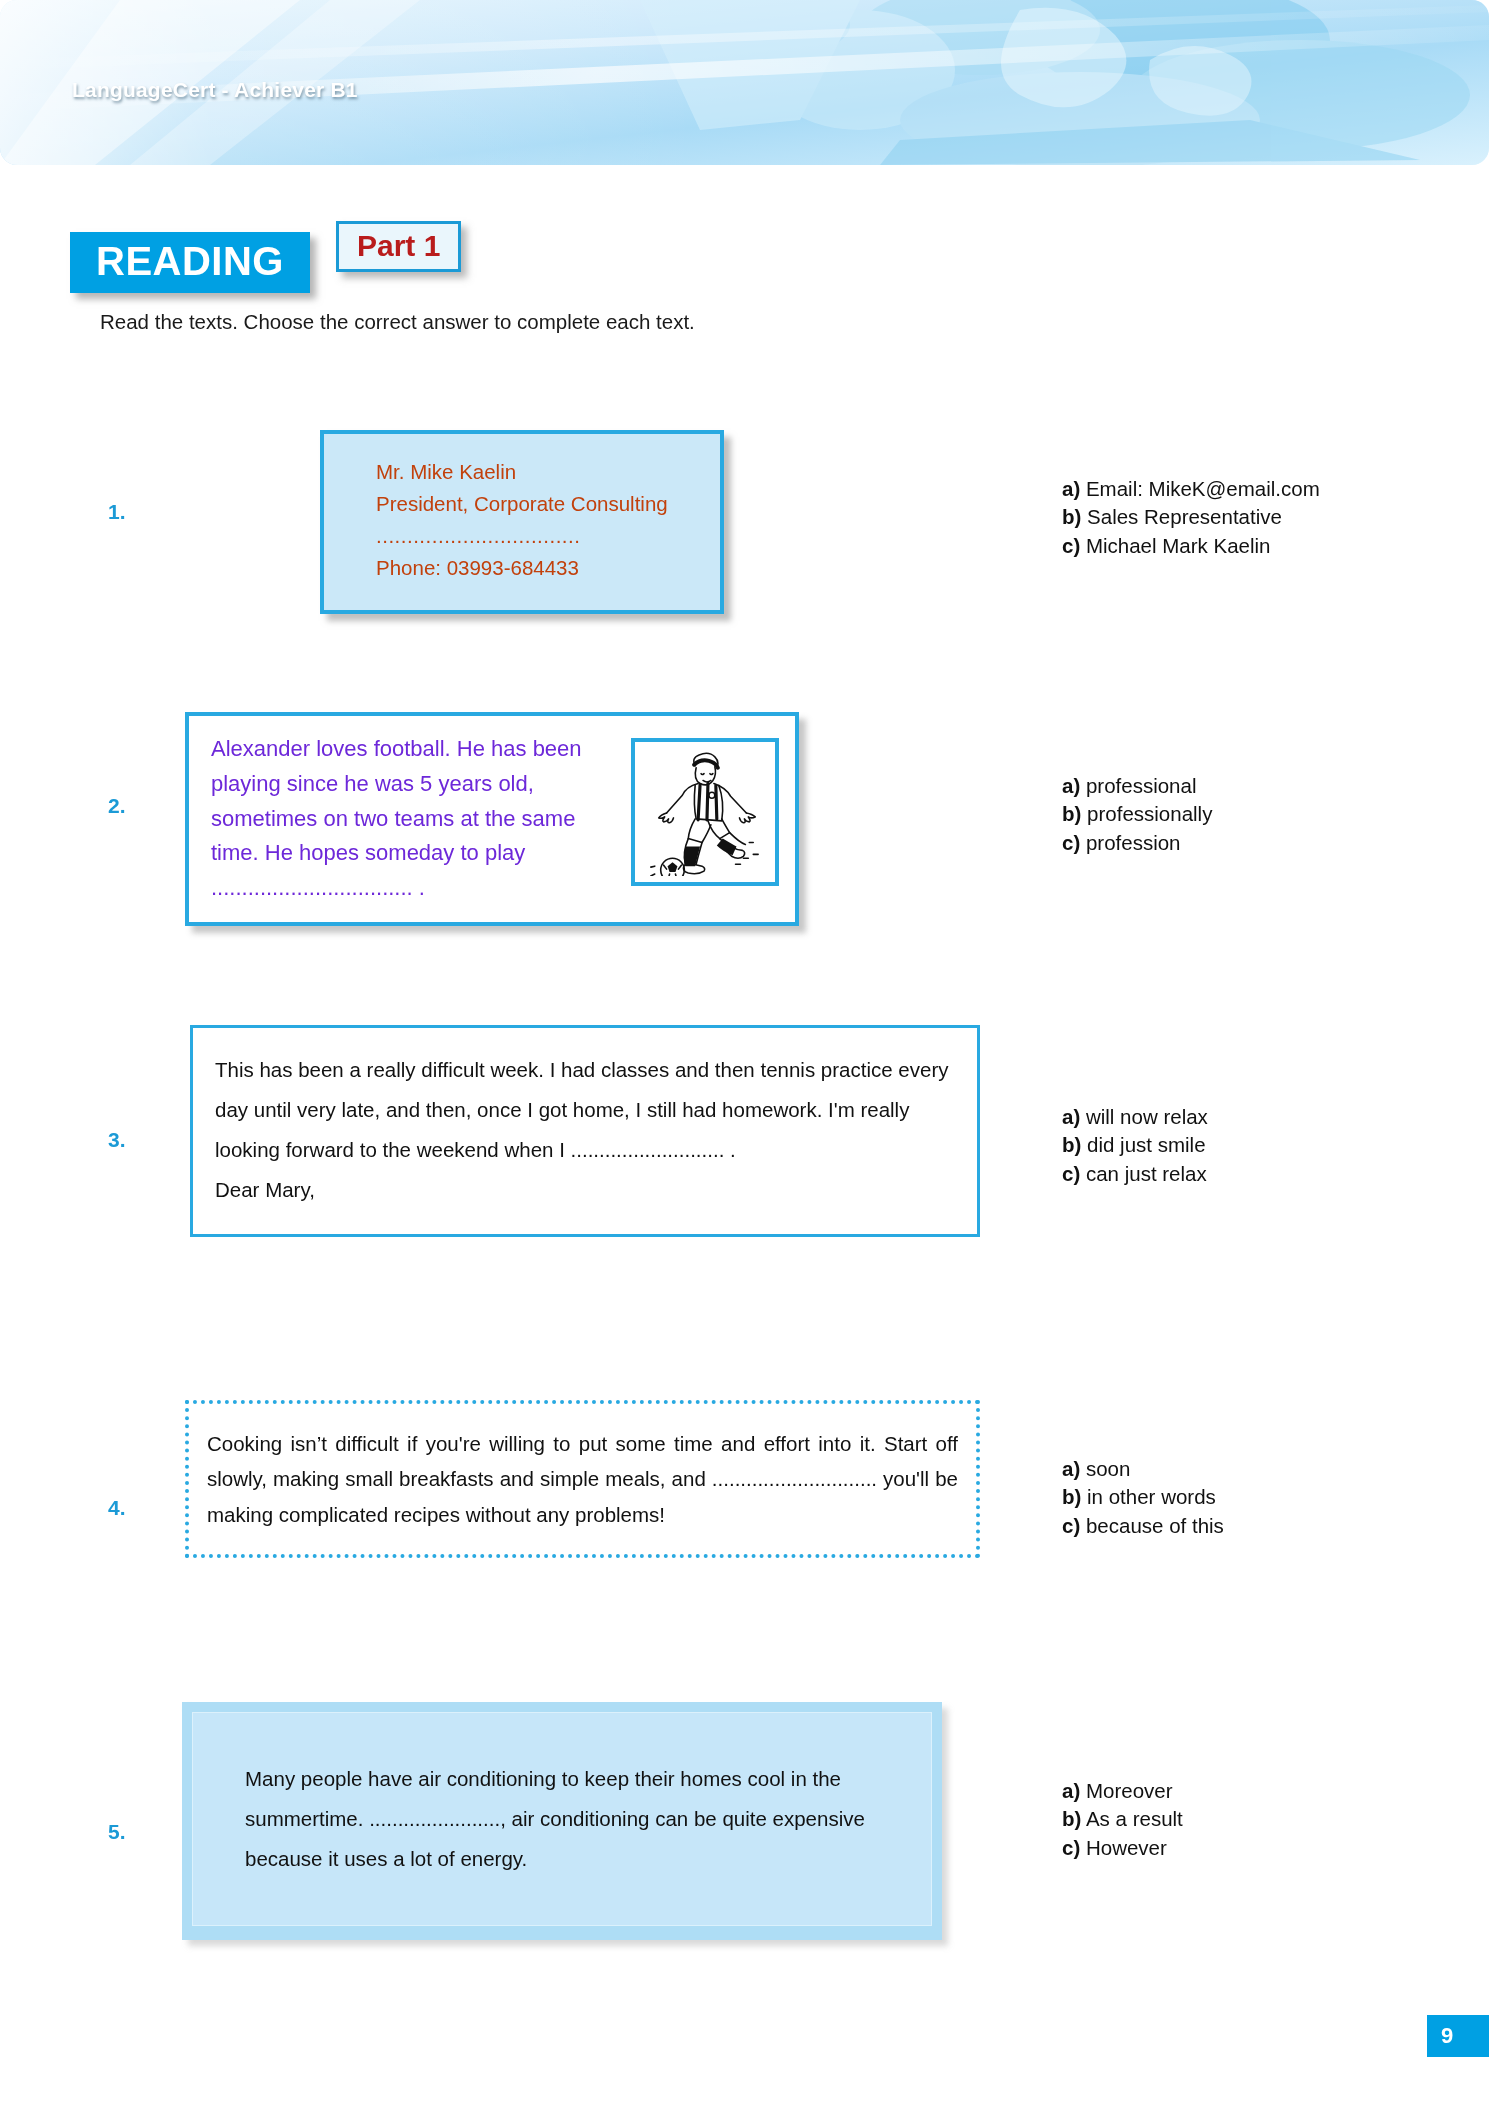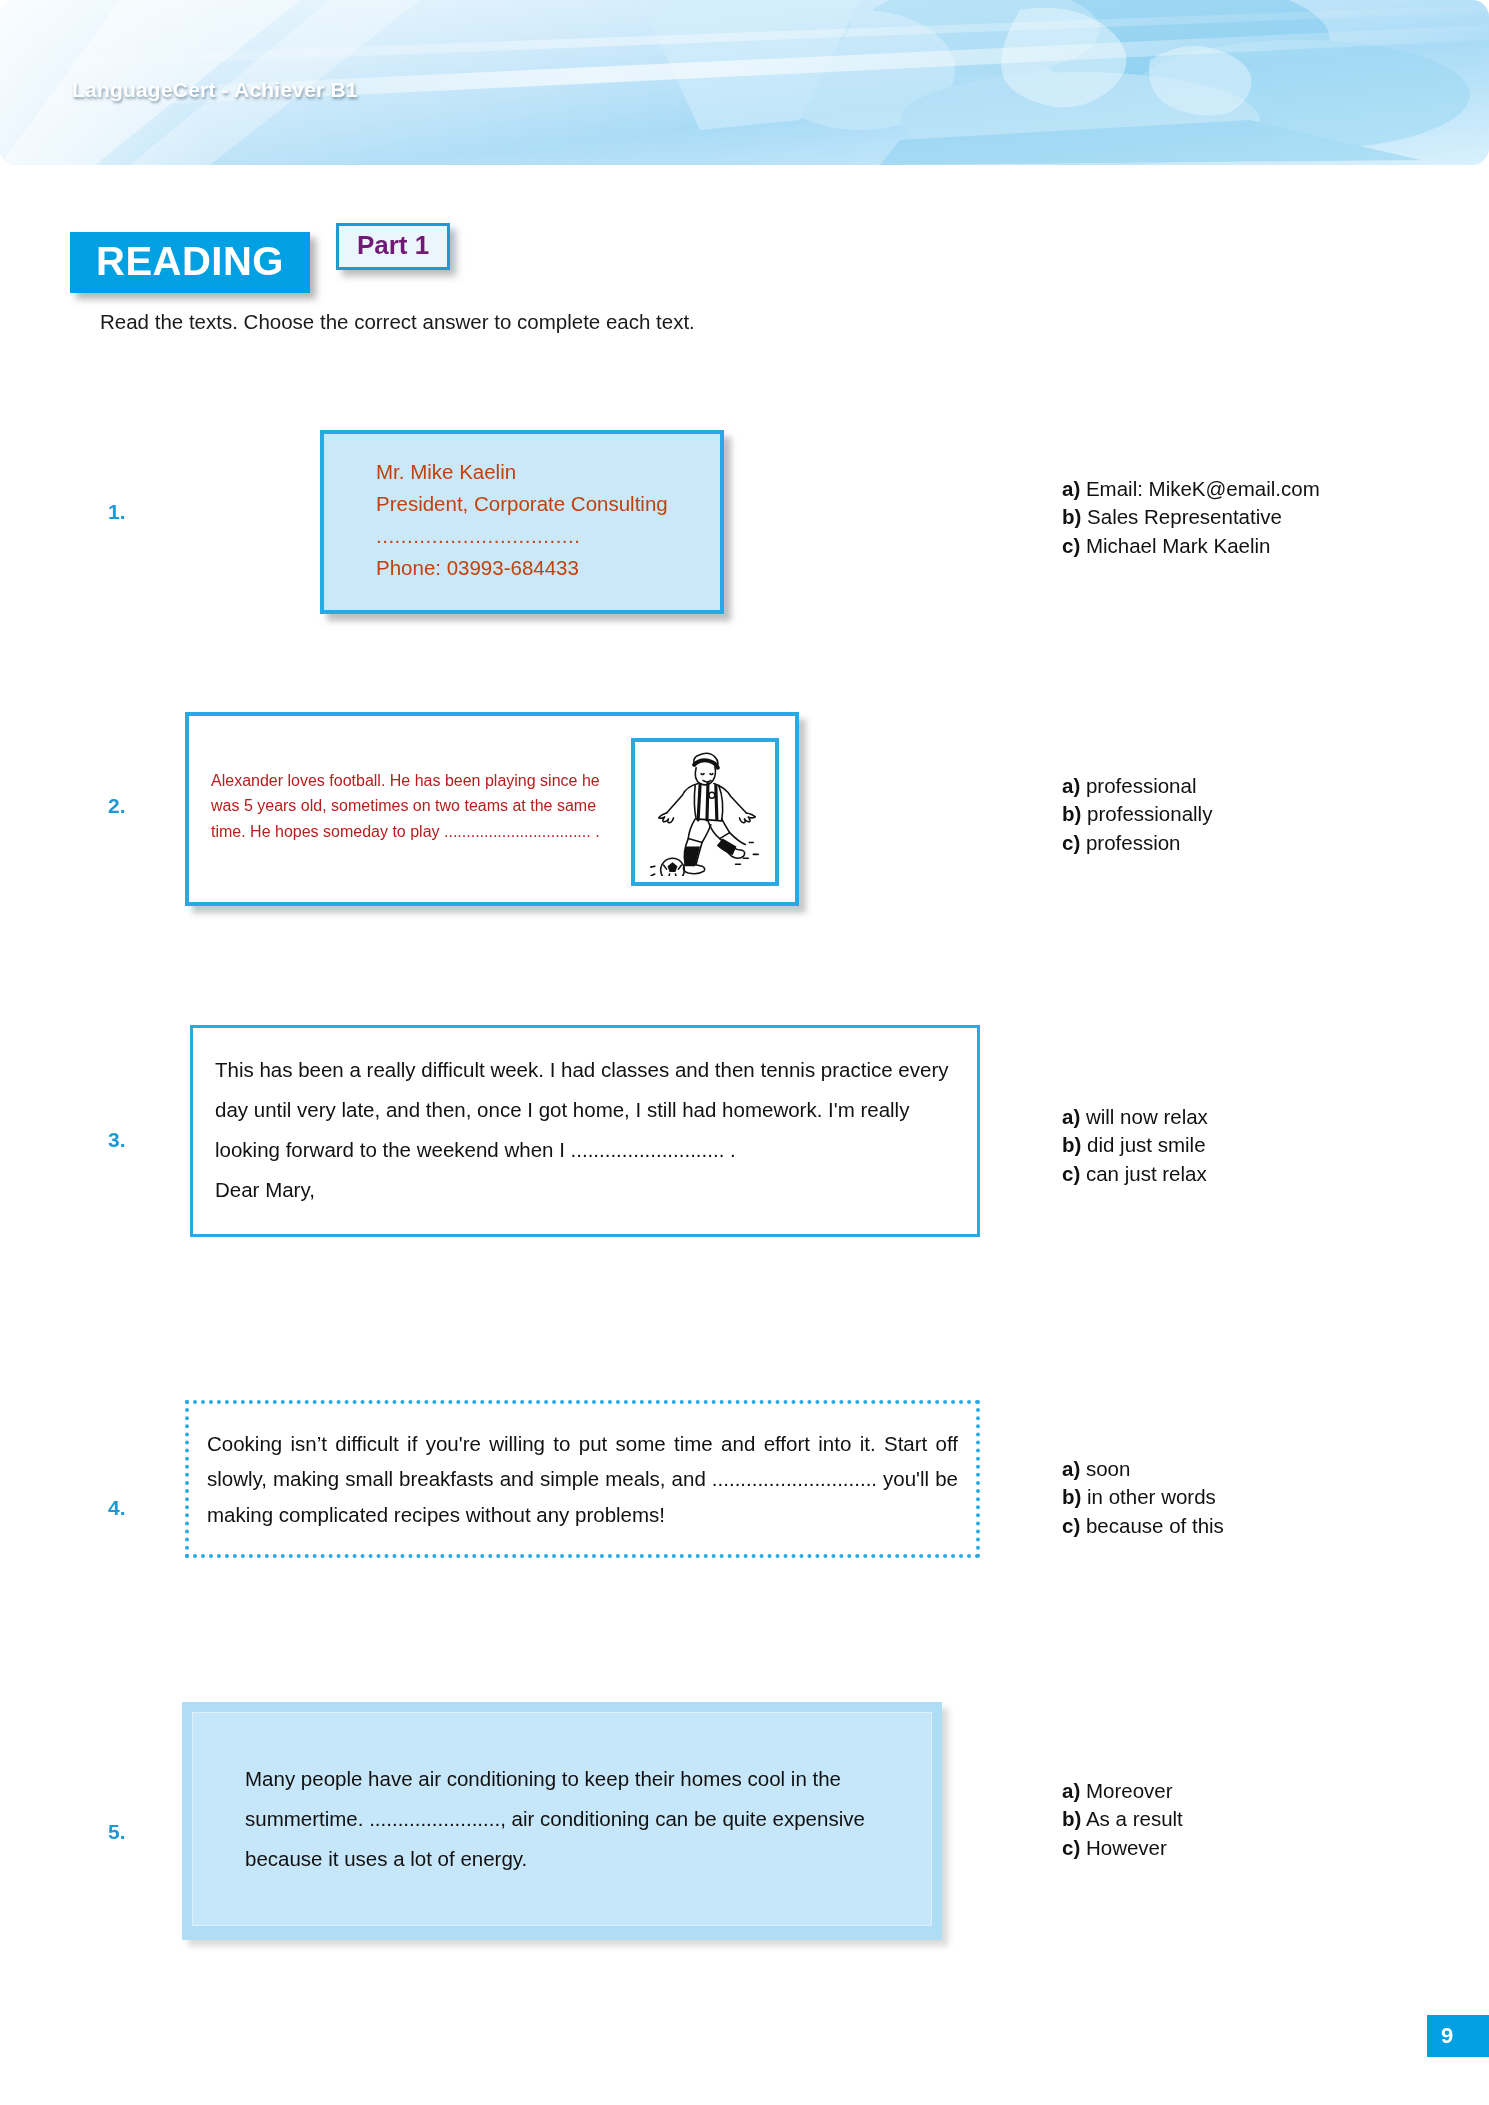--- a/index.html
+++ b/index.html
@@ -59,22 +59,22 @@
     letter-spacing: 0.5px;
     padding: 8px 26px 11px 26px;
     box-shadow: 6px 6px 7px rgba(120,120,120,0.55);
     line-height: 1.05;
     margin-top: 32px;
   }
   .part-badge {
     margin-left: 26px;
     background: #EAF6FC;
     border: 3px solid #1B9AD6;
-    color: #701a75;
-    font-size: 26px;
+    color: #b91c1c;
+    font-size: 30px;
     font-weight: bold;
     padding: 6px 18px 8px 18px;
     box-shadow: 6px 6px 7px rgba(120,120,120,0.5);
     line-height: 1.05;
   }
 
   
   .instruction {
     position: absolute;
     left: 100px;
@@ -129,25 +129,24 @@
     width: 614px;
     background: #ffffff;
     border: 4px solid #29A9E1;
     box-shadow: 7px 7px 6px rgba(130,130,130,0.45);
     box-sizing: border-box;
     padding: 16px 16px 16px 22px;
     display: flex;
     align-items: flex-start;
   }
   .card2-text {
-    font-size: 16px;
-    color: #b91c1c;
+    font-size: 22px;
+    color: #6d28d9;
     line-height: 1.58;
     width: 410px;
-    margin-top: 36px;
   }
   .card2-pic {
     width: 148px;
     height: 148px;
     border: 4px solid #29A9E1;
     background: #ffffff;
     box-sizing: border-box;
     margin-left: 10px;
     margin-top: 6px;
     display: flex;

